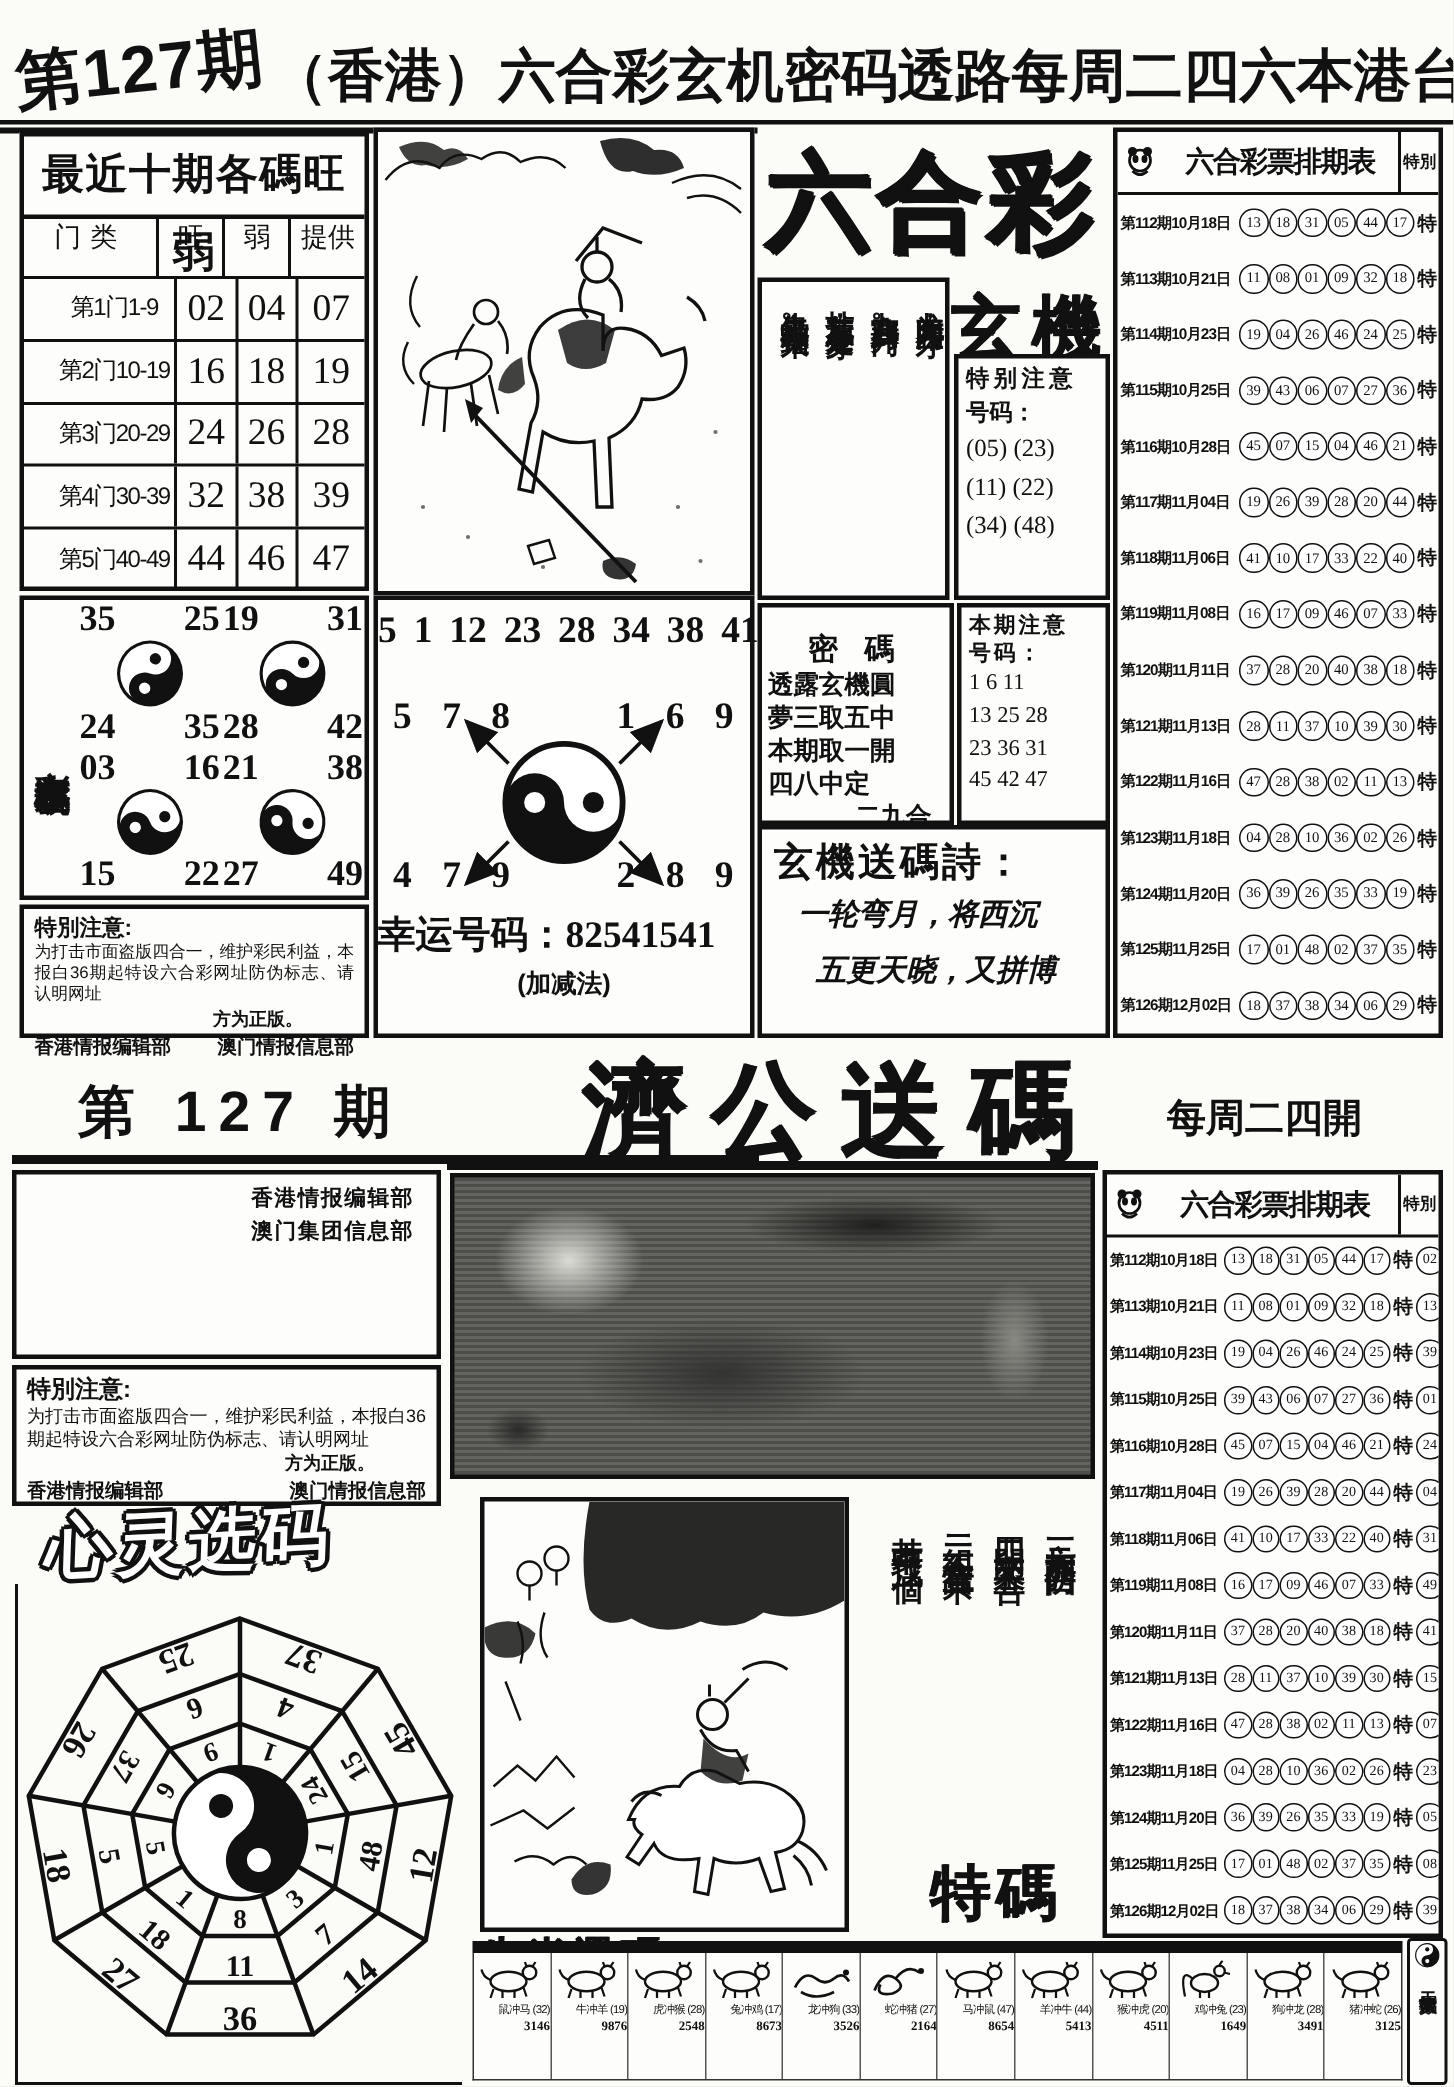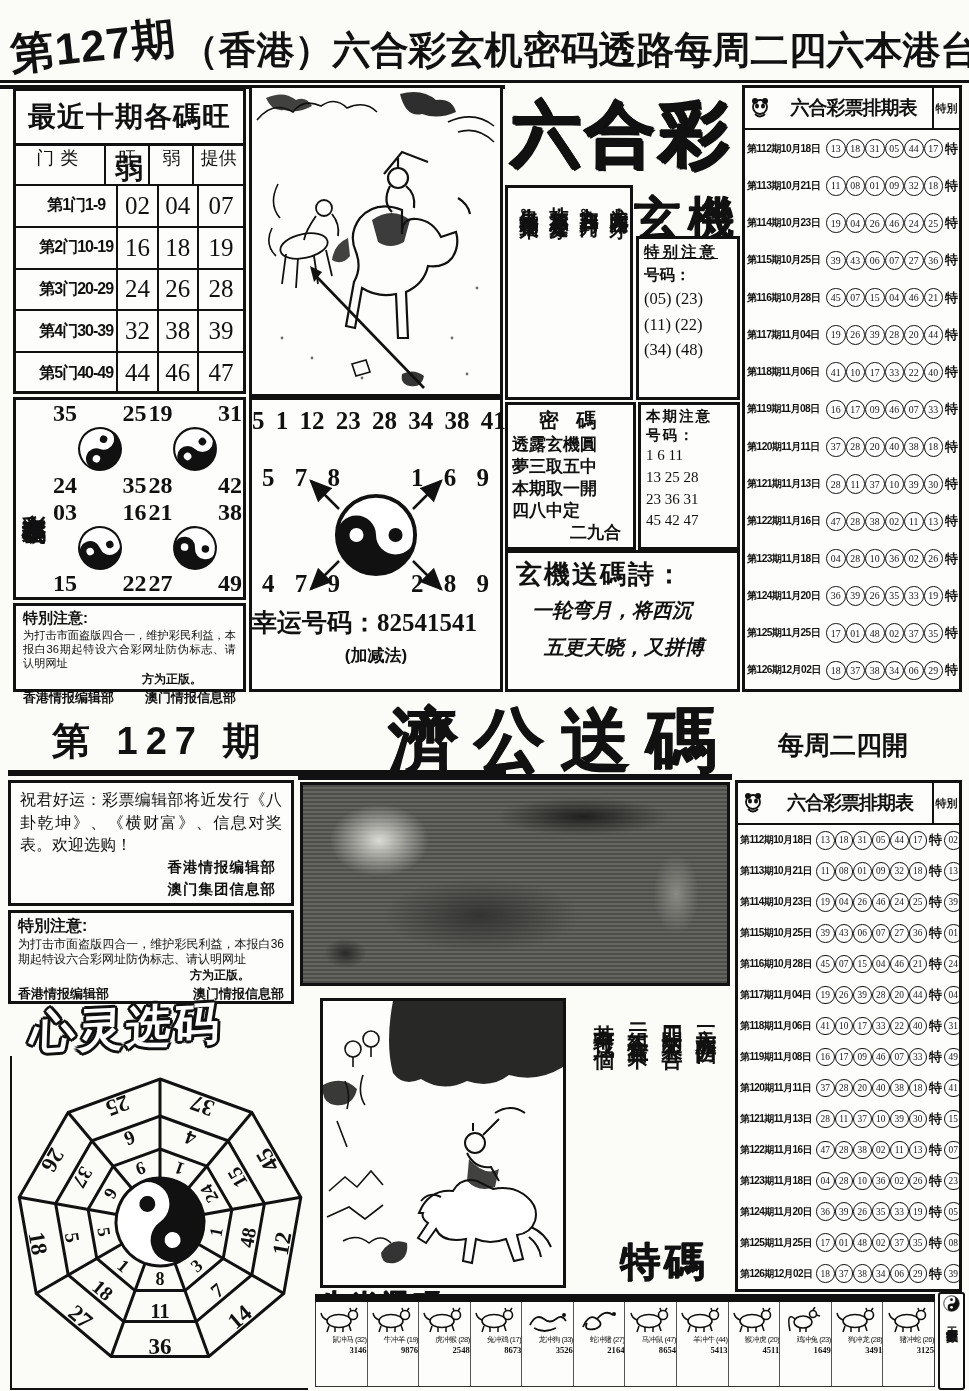--- a/index.html
+++ b/index.html
@@ -20,21 +20,21 @@
   .hc-title{height:52px;line-height:52px;text-align:center;font-size:28px;font-weight:bold;
             border-bottom:3px solid #111;font-family:"Liberation Serif",serif;letter-spacing:1px;}
   .hc-head{display:flex;height:38px;border-bottom:2px solid #111;font-weight:normal;font-size:18px;align-items:center;text-align:center;}
   .hc-head span{display:block;}
   .hc-c1{width:40%;border-right:2px solid #111;height:100%;display:flex;align-items:center;justify-content:center;letter-spacing:6px;}
   .hc-c2,.hc-c3{width:19%;border-right:2px solid #111;height:100%;display:flex;align-items:center;justify-content:center;}
   .hc-c4{width:22%;height:100%;display:flex;align-items:center;justify-content:center;}
   #hc-rows{display:flex;flex-direction:column;height:207px;}
   .hc-row{flex:1;display:flex;border-bottom:2px solid #111;text-align:center;align-items:stretch;}
   .hc-row:last-child{border-bottom:none;}
-  .hc-gate{width:40%;border-right:2px solid #111;font-size:16px;font-weight:bold;letter-spacing:-1px;
+  .hc-gate{width:40%;border-right:2px solid #111;font-size:16px;font-weight:normal;letter-spacing:-1px;
            display:flex;align-items:center;justify-content:center;padding-left:20px;}
   .hc-num{width:19%;border-right:2px solid #111;font-family:"Liberation Serif",serif;font-size:25px;
           display:flex;align-items:center;justify-content:center;}
   .hc-num:last-child{width:22%;border-right:none;}
 
   
   #lucky-box{left:13px;top:397px;width:233px;height:203px;display:flex;}
   #lucky-label{width:36px;writing-mode:vertical-rl;font-size:24px;font-weight:bold;line-height:36px;
                text-align:center;letter-spacing:1px;}
   #lucky-groups{flex:1;display:grid;grid-template-columns:1fr 1fr;grid-template-rows:1fr 1fr;}
@@ -72,24 +72,24 @@
   #logo-block{left:503px;top:88px;width:237px;height:92px;font-size:70px;font-weight:900;letter-spacing:4px;
      text-align:center;line-height:92px;white-space:nowrap;
      text-shadow:1px 0 #111,-1px 0 #111,0 1px #111,0 -1px #111,2px 2px #111;}
   #logo2{left:634px;top:188px;width:106px;font-size:46px;font-weight:900;letter-spacing:8px;white-space:nowrap;
      text-shadow:1px 0 #111,0 1px #111;}
   #mystic-poem-box{left:505px;top:185px;width:128px;height:215px;}
   .vpoem{writing-mode:vertical-rl;height:100%;box-sizing:border-box;padding:4px 4px;}
   .vpoem .vline{font-weight:bold;margin:0 4px;}
   #mystic-poem-box .vline{font-size:19px;letter-spacing:2px;}
   #special-box{left:636px;top:236px;width:104px;height:164px;padding:3px 5px;}
-  .sp-title{font-size:15.5px;font-weight:bold;letter-spacing:3px;text-decoration:underline;}
+  .sp-title{font-size:15.5px;font-weight:bold;letter-spacing:3px;}
   .sp-sub{font-size:15.5px;font-weight:bold;margin-top:2px;}
   .sp-row{font-family:"Liberation Serif",serif;font-size:16.5px;line-height:1.55;white-space:nowrap;}
-  #password-box{left:505px;top:402px;width:131px;height:148px;padding:2px 4px;}
+  #password-box{left:505px;top:402px;width:131px;height:148px;padding:14px 4px;}
   .pw-title{text-align:center;font-size:20px;font-weight:bold;letter-spacing:6px;}
   .pw-line{font-size:17px;font-weight:bold;line-height:1.3;white-space:nowrap;}
   .pw-line.last{text-align:right;padding-right:8px;}
   #current-box{left:638px;top:402px;width:102px;height:148px;padding:2px 5px;}
   .cur-title{font-size:14.5px;font-weight:bold;letter-spacing:2px;}
   .cur-row{font-family:"Liberation Serif",serif;font-size:15px;line-height:1.45;white-space:nowrap;}
   #sendpoem-box{left:505px;top:550px;width:235px;height:142px;padding:4px 8px;}
   .sdp-title{font-size:26px;font-weight:900;letter-spacing:2px;}
   .sdp-line{font-family:"Liberation Serif",serif;font-style:italic;font-weight:bold;font-size:20px;
             line-height:1.85;padding-left:16px;white-space:nowrap;}
@@ -620,21 +620,20 @@
       </div>
   </div>
 
   <div id="b-issue" class="abs">第 127 期</div>
   <div id="b-title" class="abs">濟公送碼</div>
   <div id="b-note" class="abs">每周二四開</div>
   <div class="abs bar-l"></div>
   <div class="abs bar-m"></div>
 
   <div id="greeting-box" class="box">
-    <div class="greet-body">祝君好运：彩票编辑部将近发行《八卦乾坤》、《横财富》、信息对奖表。欢迎选购！</div>
     <div class="greet-sigs">
       <div>香港情报编辑部</div>
       <div>澳门集团信息部</div>
     </div>
   </div>
 
   <div id="notice2-box" class="box notice-pad">
     <div class="notice-title">特別注意:</div>
     <div class="notice-body">为打击市面盗版四合一，维护彩民利益，本报白36期起特设六合彩网址防伪标志、请认明网址</div>
     <div class="notice-ok">方为正版。</div>

